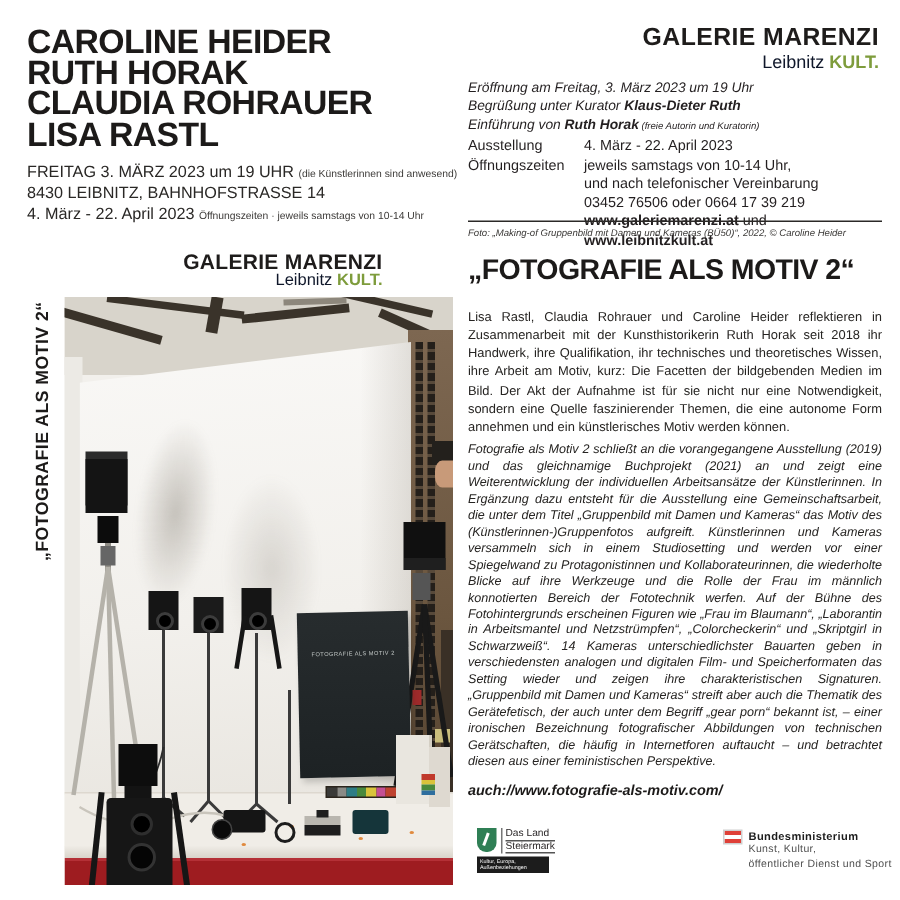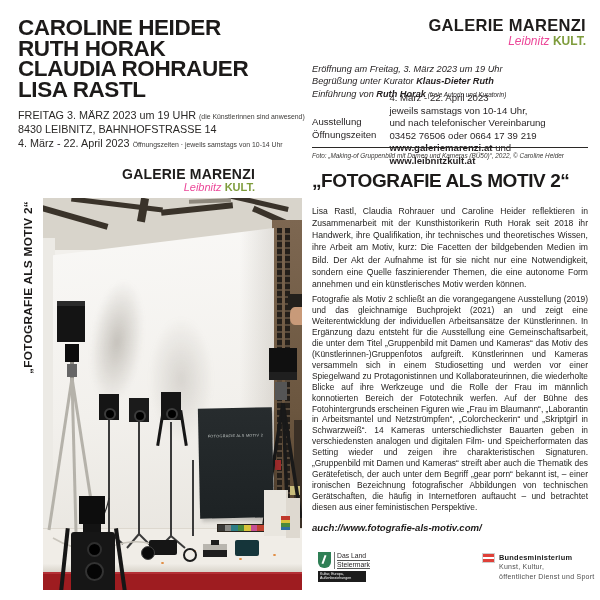--- a/index.html
+++ b/index.html
@@ -7,21 +7,21 @@
         font-family:"Liberation Sans",sans-serif;color:#231f20;}
 
   
   .artists{position:absolute;left:18px;top:18px;font-weight:bold;font-size:22.5px;
            line-height:20.5px;letter-spacing:-0.4px;color:#1c1a19;white-space:nowrap;}
   .event{position:absolute;left:18px;top:109px;font-size:10.8px;line-height:13.4px;color:#2a2826;}
   .note{font-size:6.9px;color:#3c3a38;}
   .l-logo{position:absolute;left:80px;top:166px;width:175px;text-align:right;}
   .logo-name{font-weight:bold;font-size:14px;letter-spacing:0.2px;color:#1e1c1b;}
   .logo-sub{font-size:11px;margin-top:-1px;}
-  .logo-sub .gray{color:#ec4899;font-style:italic;}
+  .logo-sub .gray{color:#0f172a;}
   .logo-sub .green{color:#7e9c3c;font-weight:bold;}
   .vtitle{position:absolute;left:21px;top:196px;height:178px;writing-mode:vertical-rl;
           transform:rotate(180deg);font-weight:bold;font-size:11.8px;letter-spacing:0.3px;
           white-space:nowrap;color:#1c1a19;}
 
   
   .photo{position:absolute;left:43px;top:198px;width:259px;height:402px;overflow:hidden;
          background:#f2f0ec;}
   .ph-ceiling{position:absolute;left:0;top:0;width:100%;height:52px;background:#d8d4cb;}
   .beam{position:absolute;background:#3a332a;}
@@ -96,31 +96,31 @@
   .cam-d{left:192px;top:342px;width:24px;height:16px;background:#15353a;border-radius:2px;}
   .box1{position:absolute;right:14px;top:292px;width:24px;height:46px;background:#e9e6df;box-shadow:inset -2px 0 0 #d4cfc4;}
   .box2{position:absolute;right:2px;top:300px;width:14px;height:40px;background:#ded9d0;}
   .mini-check{position:absolute;right:12px;top:318px;width:9px;height:14px;display:flex;flex-direction:column;}
   .mini-check span{flex:1;}
 
   
   .r-logo{position:absolute;left:330px;top:16px;width:256px;text-align:right;}
   .r-logo .logo-name{font-size:16.5px;letter-spacing:0.3px;}
   .r-logo .logo-sub{font-size:12px;}
-  .r-open{position:absolute;left:312px;top:63px;width:276px;font-style:italic;font-size:9.2px;line-height:12.4px;}
+  .r-open{position:absolute;left:312px;top:52px;width:276px;font-style:italic;font-size:9.2px;line-height:12.4px;}
   .r-open b{font-style:italic;}
   .r-open .small{font-size:6.4px;}
   .r-sched{position:absolute;left:312px;top:92px;width:276px;display:flex;font-size:9.6px;line-height:12.6px;}
-  .r-sched .labels{width:82px;margin-top:24px;}
+  .r-sched .labels{width:82px;}
   .r-rule{position:absolute;left:312px;top:147px;width:276px;height:1px;background:#2b2927;}
   .r-caption{position:absolute;left:312px;top:152px;width:276px;font-style:italic;font-size:6.4px;color:#3a3836;}
   .r-title{position:absolute;left:312px;top:170px;width:280px;font-weight:bold;font-size:19px;letter-spacing:-0.4px;color:#1c1a19;}
   .r-para1{position:absolute;left:312px;top:205px;width:276px;font-size:8.6px;line-height:12.15px;text-align:justify;color:#262422;}
   .r-flow{position:absolute;left:312px;top:294px;width:276px;}
-  .r-para2{font-size:8.4px;line-height:10.95px;text-align:justify;color:#262422;}
+  .r-para2{font-style:italic;font-size:8.4px;line-height:10.95px;text-align:justify;color:#262422;}
   .r-link{margin-top:9px;font-weight:bold;font-style:italic;font-size:9.6px;color:#1c1a19;text-decoration:none;display:inline-block;}
 
   
   .sp-st{position:absolute;left:318px;top:552px;width:60px;font-size:6.8px;}
   .st-top{display:flex;gap:3px;align-items:flex-start;}
   .crest{width:13px;height:16px;background:#2f7f55;border-radius:0 0 6px 6px;position:relative;flex:none;}
   .crest i{position:absolute;left:5px;top:3px;width:2px;height:9px;background:#fff;transform:rotate(20deg);}
   .st-name{line-height:7.6px;border-left:0.5px solid #777;padding-left:2px;}
   .st-name div{border-bottom:0.5px solid #555;}
   .st-bar{margin-top:2px;background:#1c1c1c;color:#fff;font-size:3.6px;line-height:4.3px;padding:1px 2px;width:44px;}

